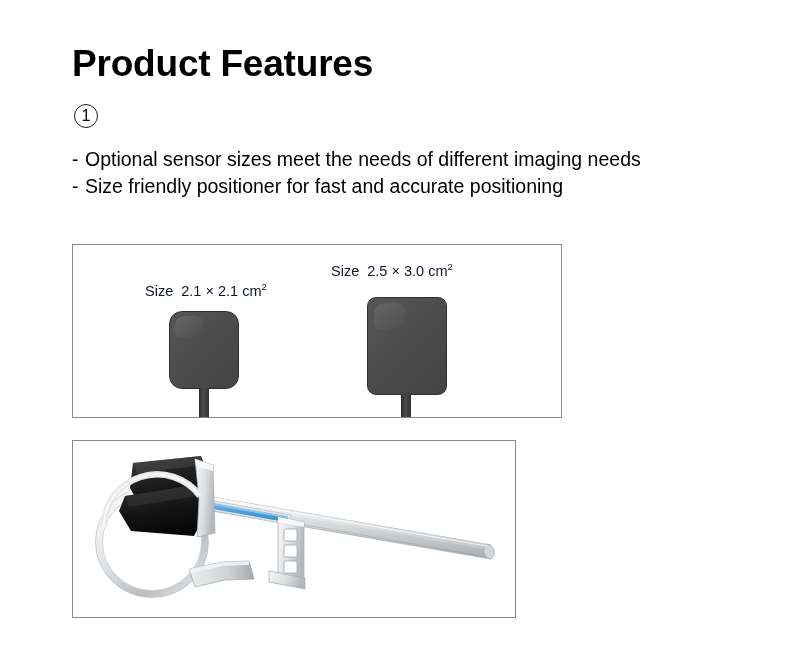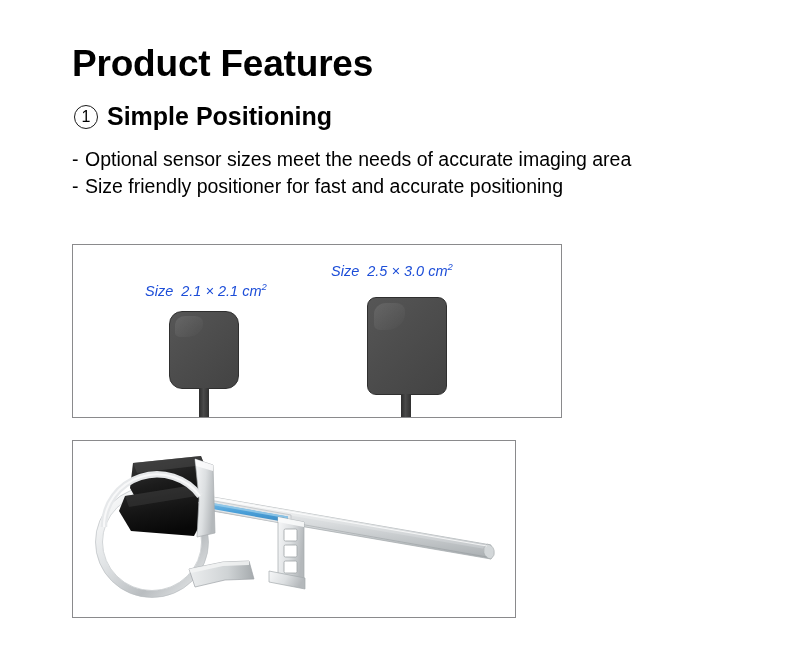--- a/index.html
+++ b/index.html
@@ -95,23 +95,22 @@
     left: 72px;
     top: 440px;
     width: 444px;
     height: 178px;
   }
 
   
   .size-label {
     position: absolute;
     font-size: 14.5px;
-    color: #1d4ed8;
+    color: #0f172a;
     white-space: nowrap;
-    font-style: italic;
   }
   .size-label sup {
     font-size: 9.5px;
     vertical-align: super;
     line-height: 0;
   }
   #size-label-small { left: 72px; top: 38px; }
   #size-label-large { left: 258px; top: 18px; }
 
   
@@ -169,27 +168,26 @@
   
   [data-name] { }
 </style>
 </head>
 <body>
 
 <div class="page-title" data-name="page-title">Product Features</div>
 
 <div class="feature-heading" data-name="feature-heading">
   <span class="circle-num" data-name="circled-number-badge">1</span>
-  <span class="feature-heading-label" data-name="feature-heading-label">Simple Positioning</span>
 </div>
 
 <div class="bullets" data-name="feature-bullet-list">
   <div class="bullet" data-name="list-item">
     <span class="bullet-dash" data-name="bullet-marker">-</span>
-    <span class="bullet-text" data-name="bullet-text">Optional sensor sizes meet the needs of accurate imaging area</span>
+    <span class="bullet-text" data-name="bullet-text">Optional sensor sizes meet the needs of different imaging needs</span>
   </div>
   <div class="bullet" data-name="list-item">
     <span class="bullet-dash" data-name="bullet-marker">-</span>
     <span class="bullet-text" data-name="bullet-text">Size friendly positioner for fast and accurate positioning</span>
   </div>
 </div>
 
 <div class="panel" id="panel-sizes" data-name="sensor-sizes-panel">
 
   <div class="size-label" id="size-label-small" data-name="small-sensor-size-label">

